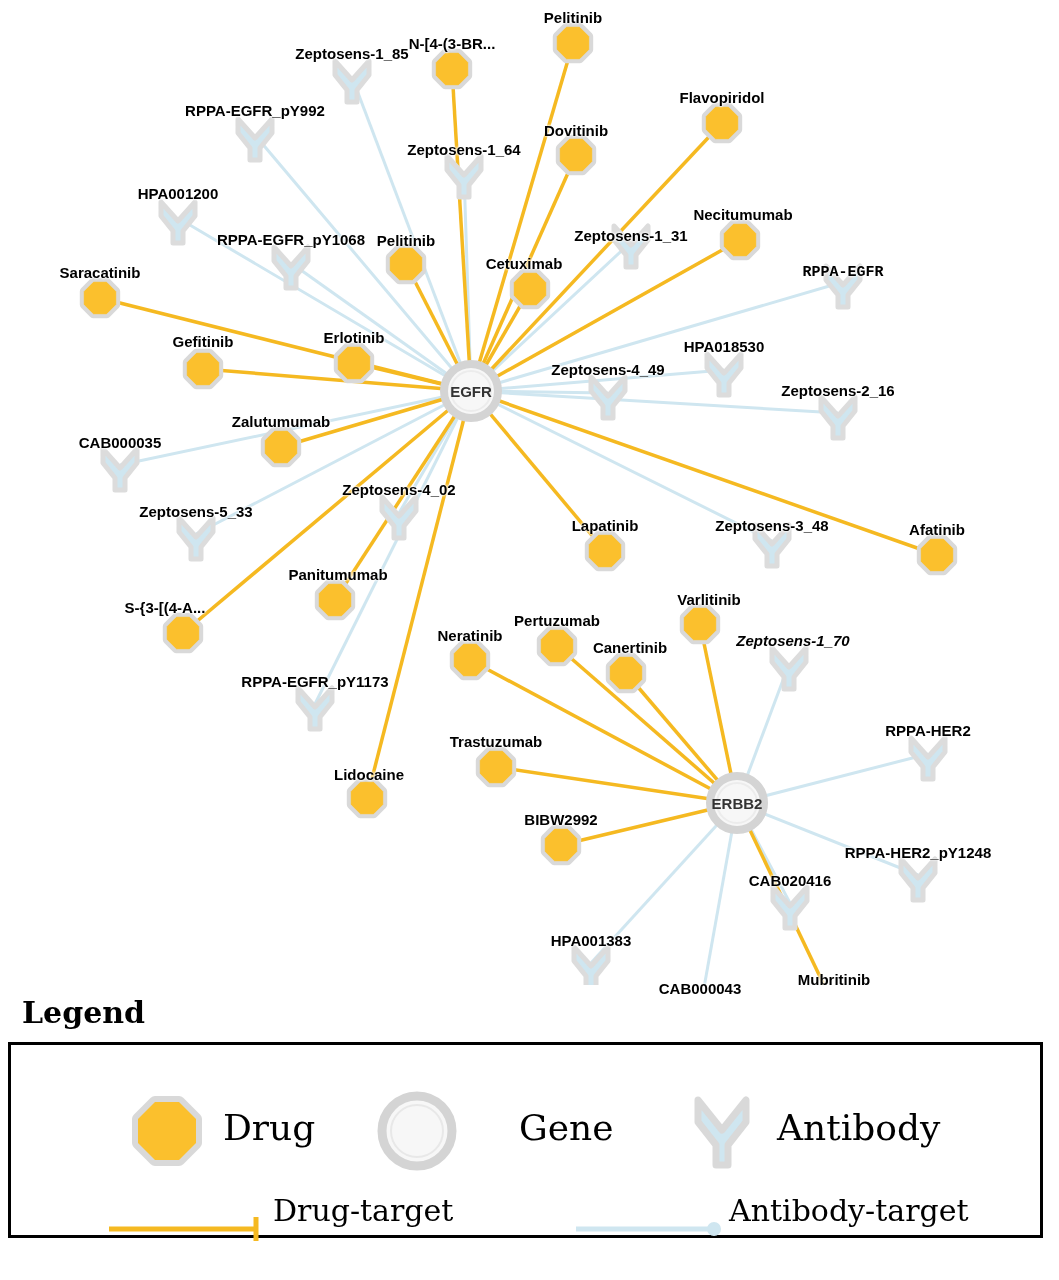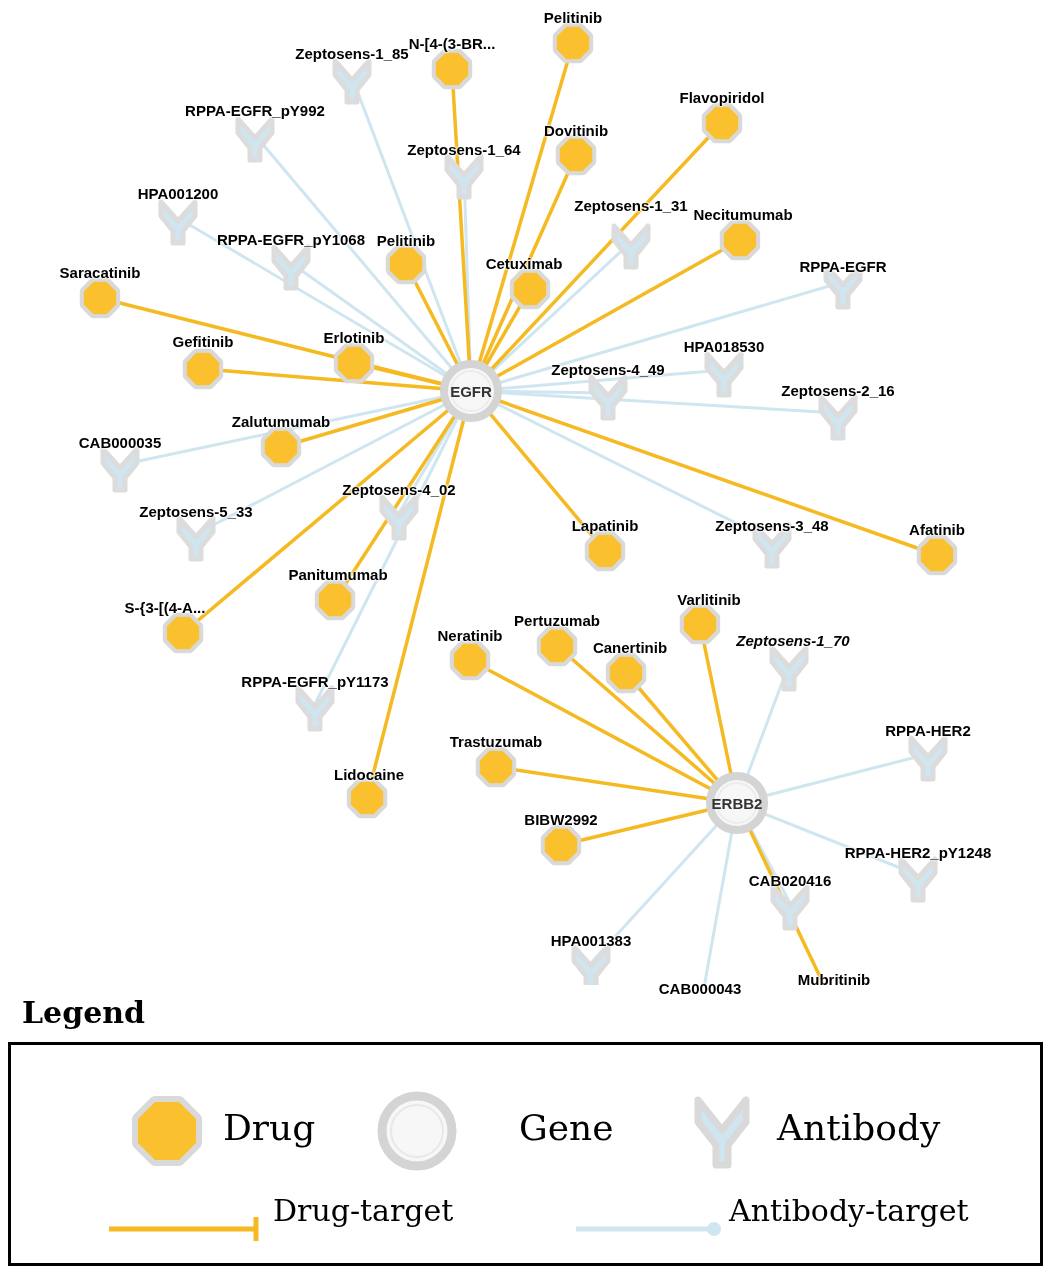--- a/index.html
+++ b/index.html
@@ -50,21 +50,21 @@
     font-family: "DejaVu Serif", serif;
     font-size: 30px;
     font-weight: bold;
     color: #000;
   }
   #legend-box {
     position: absolute;
     left: 8px;
     top: 1042px;
     width: 1035px;
-    height: 224px;
+    height: 196px;
     border: 3px solid #000;
     box-sizing: border-box;
     background: #fff;
   }
   .legend-text {
     position: absolute;
     font-family: "DejaVu Serif", serif;
     font-size: 36px;
     color: #000;
     white-space: nowrap;
@@ -196,23 +196,23 @@
         <circle cx="471" cy="391" r="20" fill="#f7f7f7" stroke="#ececec" stroke-width="2"></circle>
         <circle cx="737" cy="803" r="27" fill="#f7f7f7" stroke="#d4d4d4" stroke-width="8"></circle>
         <circle cx="737" cy="803" r="20" fill="#f7f7f7" stroke="#ececec" stroke-width="2"></circle>
       </g>
     </svg>
   <div id="graph-labels">
       <div class="node-label" style="left: 352px; top: 53px;">Zeptosens-1_85</div>
       <div class="node-label" style="left: 255px; top: 110px;">RPPA-EGFR_pY992</div>
       <div class="node-label" style="left: 464px; top: 149px;">Zeptosens-1_64</div>
       <div class="node-label" style="left: 178px; top: 193px;">HPA001200</div>
-      <div class="node-label" style="left: 631px; top: 205px;">Zeptosens-1_31</div>
+      <div class="node-label" style="left: 631px; top: 235px;">Zeptosens-1_31</div>
       <div class="node-label" style="left: 291px; top: 239px;">RPPA-EGFR_pY1068</div>
-      <div class="node-label" style="left: 843px; top: 266px;">RPPA-EGFR</div>
+      <div class="node-label" style="left: 843px; top: 272px; font-family: Liberation Mono, monospace;">RPPA-EGFR</div>
       <div class="node-label" style="left: 724px; top: 346px;">HPA018530</div>
       <div class="node-label" style="left: 608px; top: 369px;">Zeptosens-4_49</div>
       <div class="node-label" style="left: 838px; top: 390px;">Zeptosens-2_16</div>
       <div class="node-label" style="left: 120px; top: 442px;">CAB000035</div>
       <div class="node-label" style="left: 399px; top: 489px;">Zeptosens-4_02</div>
       <div class="node-label" style="left: 196px; top: 511px;">Zeptosens-5_33</div>
       <div class="node-label" style="left: 772px; top: 496px; margin-top: 29px;">Zeptosens-3_48</div>
       <div class="node-label" style="left: 793px; top: 640px; font-style: italic;">Zeptosens-1_70</div>
       <div class="node-label" style="left: 315px; top: 681px;">RPPA-EGFR_pY1173</div>
       <div class="node-label" style="left: 928px; top: 730px; text-align: center;">RPPA-HER2</div>

